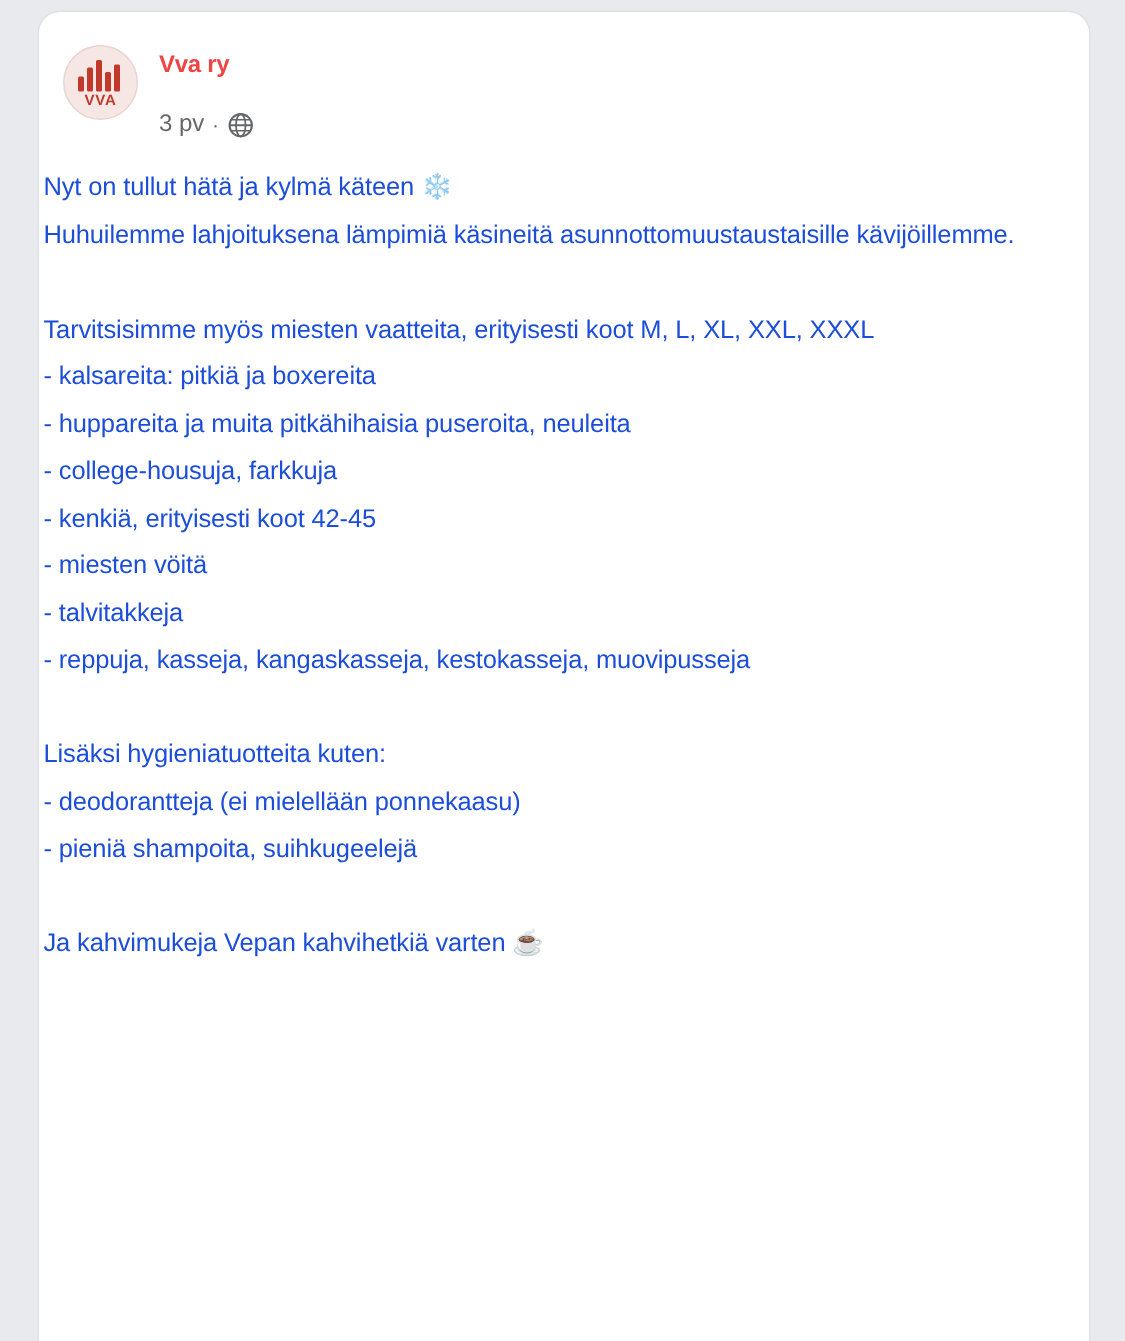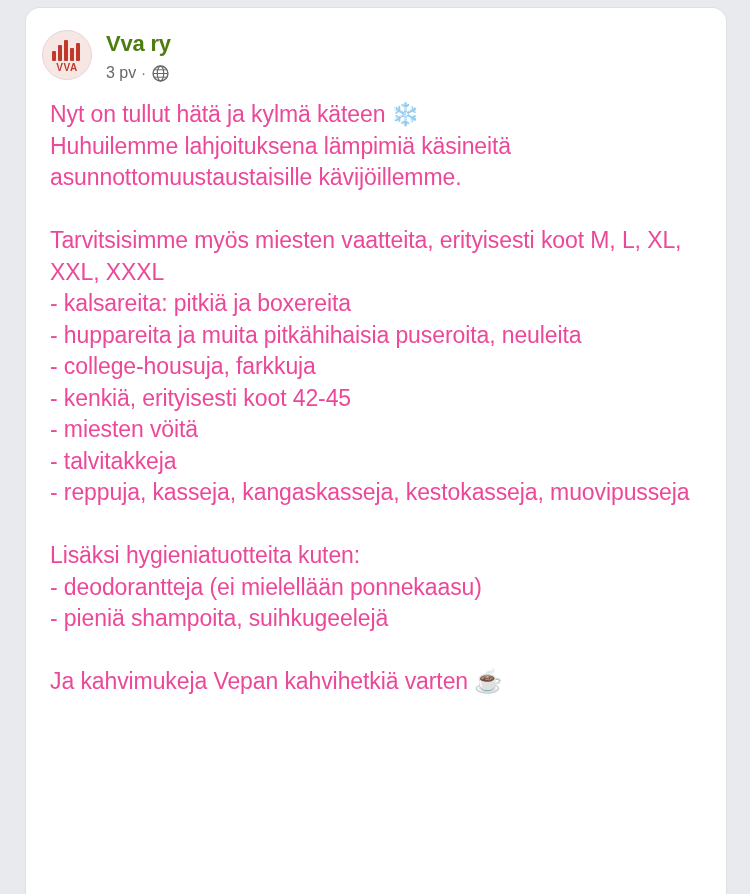--- a/index.html
+++ b/index.html
@@ -76,52 +76,52 @@
     font-size: 10px;
     font-weight: bold;
     letter-spacing: 0.5px;
     color: #c0392b;
   }
   .header-text {
     margin-left: 14px;
     padding-top: 1px;
   }
   .page-name {
-    font-size: 22px;
+    font-size: 16px;
     font-weight: bold;
-    color: #4d7c0f;
+    color: #ef4444;
     line-height: 26px;
     letter-spacing: -0.2px;
   }
   .meta-row {
     display: flex;
     align-items: center;
-    margin-top: 6px;
+    margin-top: 16px;
     color: #65676b;
     font-size: 16px;
     line-height: 20px;
   }
   .meta-dot {
     margin: 0 5px;
     font-size: 14px;
     color: #65676b;
   }
   .globe {
     display: inline-block;
     width: 17px;
     height: 17px;
     position: relative;
     margin-left: 1px;
   }
   .globe svg { display: block; }
   .post-body {
-    padding: 16px 16px 0 24px;
-    font-size: 23px;
+    padding: 16px 16px 0 3px;
+    font-size: 17px;
     line-height: 31.5px;
-    color: #ec4899;
+    color: #1d4ed8;
     letter-spacing: -0.1px;
     white-space: pre-wrap;
     word-wrap: break-word;
   }
 </style>
 </head>
 <body>
 
 <div class="screen">
   <div class="post-card">

